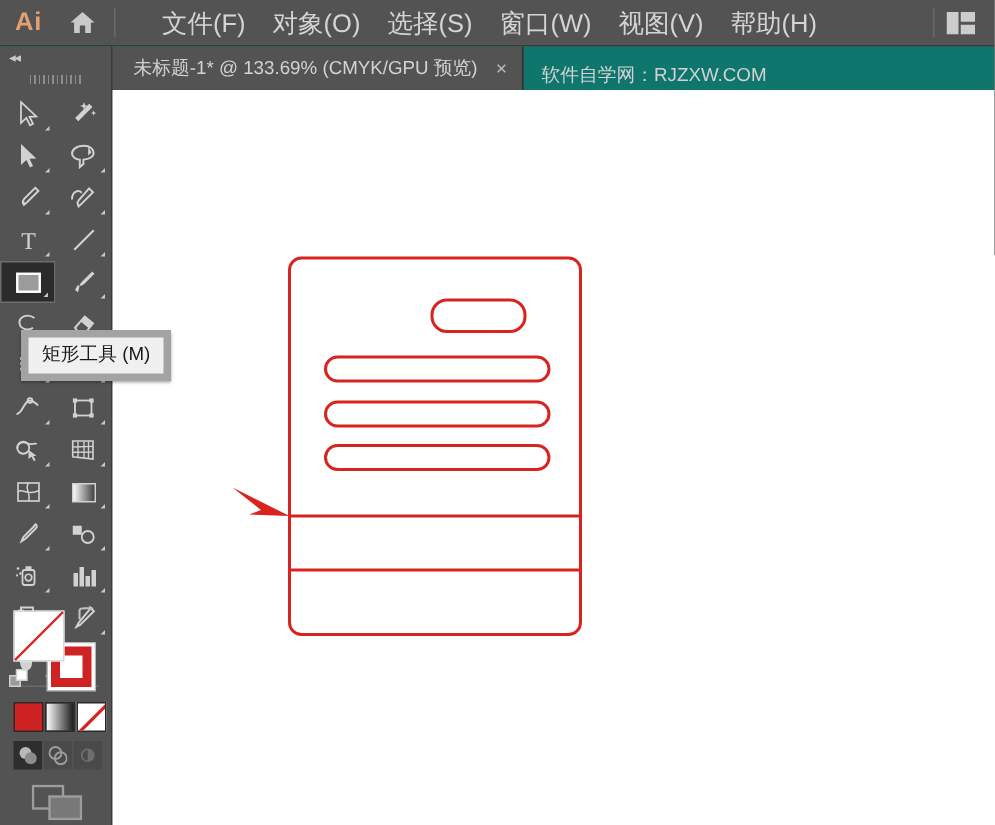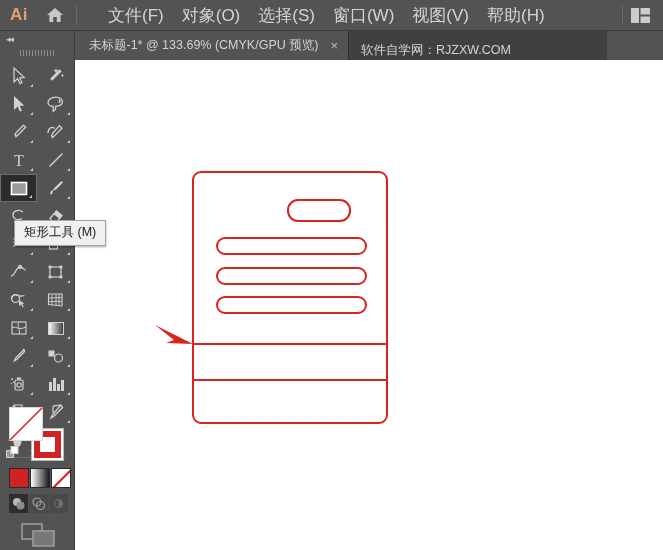--- a/index.html
+++ b/index.html
@@ -34,22 +34,22 @@
     color: #d4d4d4; font-size: 17px; padding: 5px 9px;
     white-space: nowrap; cursor: default;
   }
   .menubar-right {
     margin-left: auto; display: flex; align-items: center; padding-right: 10px;
   }
   .ws-icon { display: flex; align-items: center; justify-content: center; width: 26px; height: 31px;}
 
   
   .tabbar {
-    position: absolute; left: 0; top: 31px; width: 607px; height: 29px;
-    background: #404040;
+    position: absolute; left: 0; top: 31px; width: 663px; height: 29px;
+    background: #0f766e;
   }
   .tab-strip { position: absolute; left: 75px; top: 0; height: 29px; display: flex; align-items: stretch; }
   .tab {
     display: flex; align-items: center; padding: 0 10px 0 14px;
     background: #535353; color: #d2d2d2; font-size: 12.5px;
     border-right: 1px solid #2f2f2f;
     white-space: nowrap;
   }
   .tab-close { color: #bbb; font-size: 13px; margin-left: 12px; cursor: pointer; }
   .tab-label2 {
@@ -88,21 +88,21 @@
     width: 0; height: 0;
     border-left: 3px solid transparent;
     border-bottom: 3px solid #c9c9c9;
   }
   .tp-divider { height: 1px; background: #6a6a6a; margin: 3px 8px; }
 
   
   .tooltip {
     position: absolute; left: 14px; top: 189px;
     background: #f0f0f0; color: #1a1a1a;
-    border: 1px solid #a3a3a3;
+    border: 5px solid #a3a3a3;
     font-size: 12.5px; padding: 3px 9px 4px 9px;
     white-space: nowrap; z-index: 40;
     box-shadow: 0 1px 2px rgba(0,0,0,.35);
   }
 
   
   .fsblock { position: absolute; left: 0; top: 372px; width: 75px; }
   .fs-wrap { position: relative; width: 75px; height: 62px; }
   .fill-sw {
     position: absolute; left: 9px; top: 4px; width: 34px; height: 34px;

